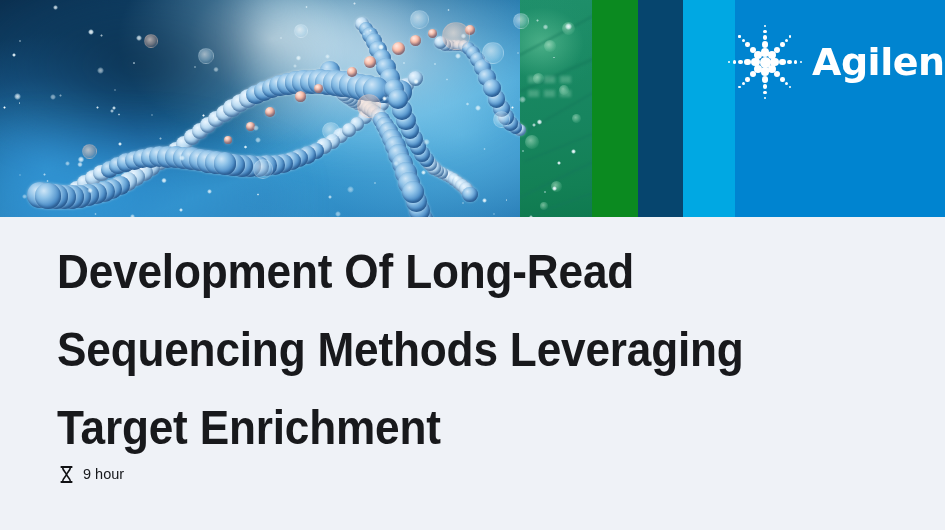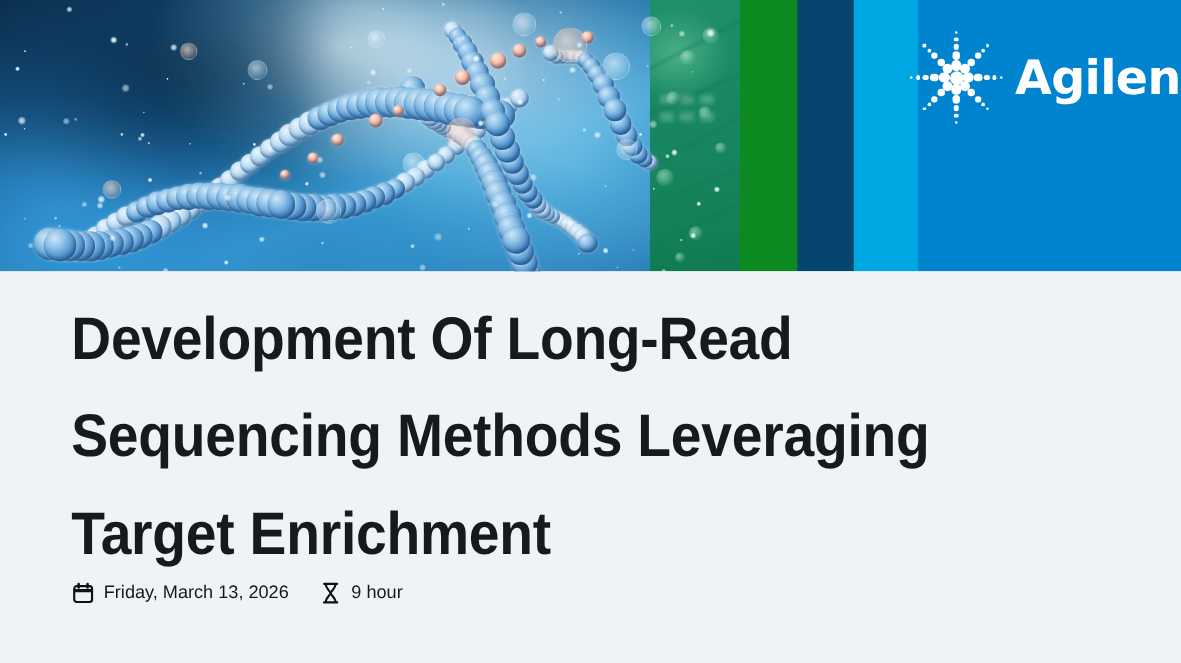--- a/index.html
+++ b/index.html
@@ -596,28 +596,20 @@
       <span class="wordmark">Agilent</span>
     </div>
   </div>
 
   <div class="content">
 
     <h1 class="title">Development Of Long-Read Sequencing Methods Leveraging Target Enrichment</h1>
 
     <div class="meta-row">
 
-      <div class="meta-item">
-        <svg class="meta-icon" viewBox="0 0 24 24" fill="none" stroke="currentColor" stroke-width="2.2">
-          <rect x="3" y="5" width="18" height="16" rx="2.5"></rect>
-          <path d="M3 9.5 H21" stroke-width="3.4"></path>
-          <path d="M7.5 2.8 V6.2 M16.5 2.8 V6.2" stroke-width="2.6" stroke-linecap="round"></path>
-        </svg>
-        <span class="meta-text">Friday, March 13, 2026</span>
-      </div>
 
 
       <div class="meta-item">
         <svg class="meta-icon" viewBox="0 0 24 24" fill="none" stroke="currentColor" stroke-width="2.1">
           <path d="M5.5 2.6 H18.5 M5.5 21.4 H18.5" stroke-linecap="round" stroke-width="2.4"></path>
           <path d="M7 2.6 C7 7.4 12 10.3 12 12 C12 13.7 7 16.6 7 21.4" stroke-linejoin="round"></path>
           <path d="M17 2.6 C17 7.4 12 10.3 12 12 C12 13.7 17 16.6 17 21.4" stroke-linejoin="round"></path>
         </svg>
         <span class="meta-text">9 hour</span>
       </div>

